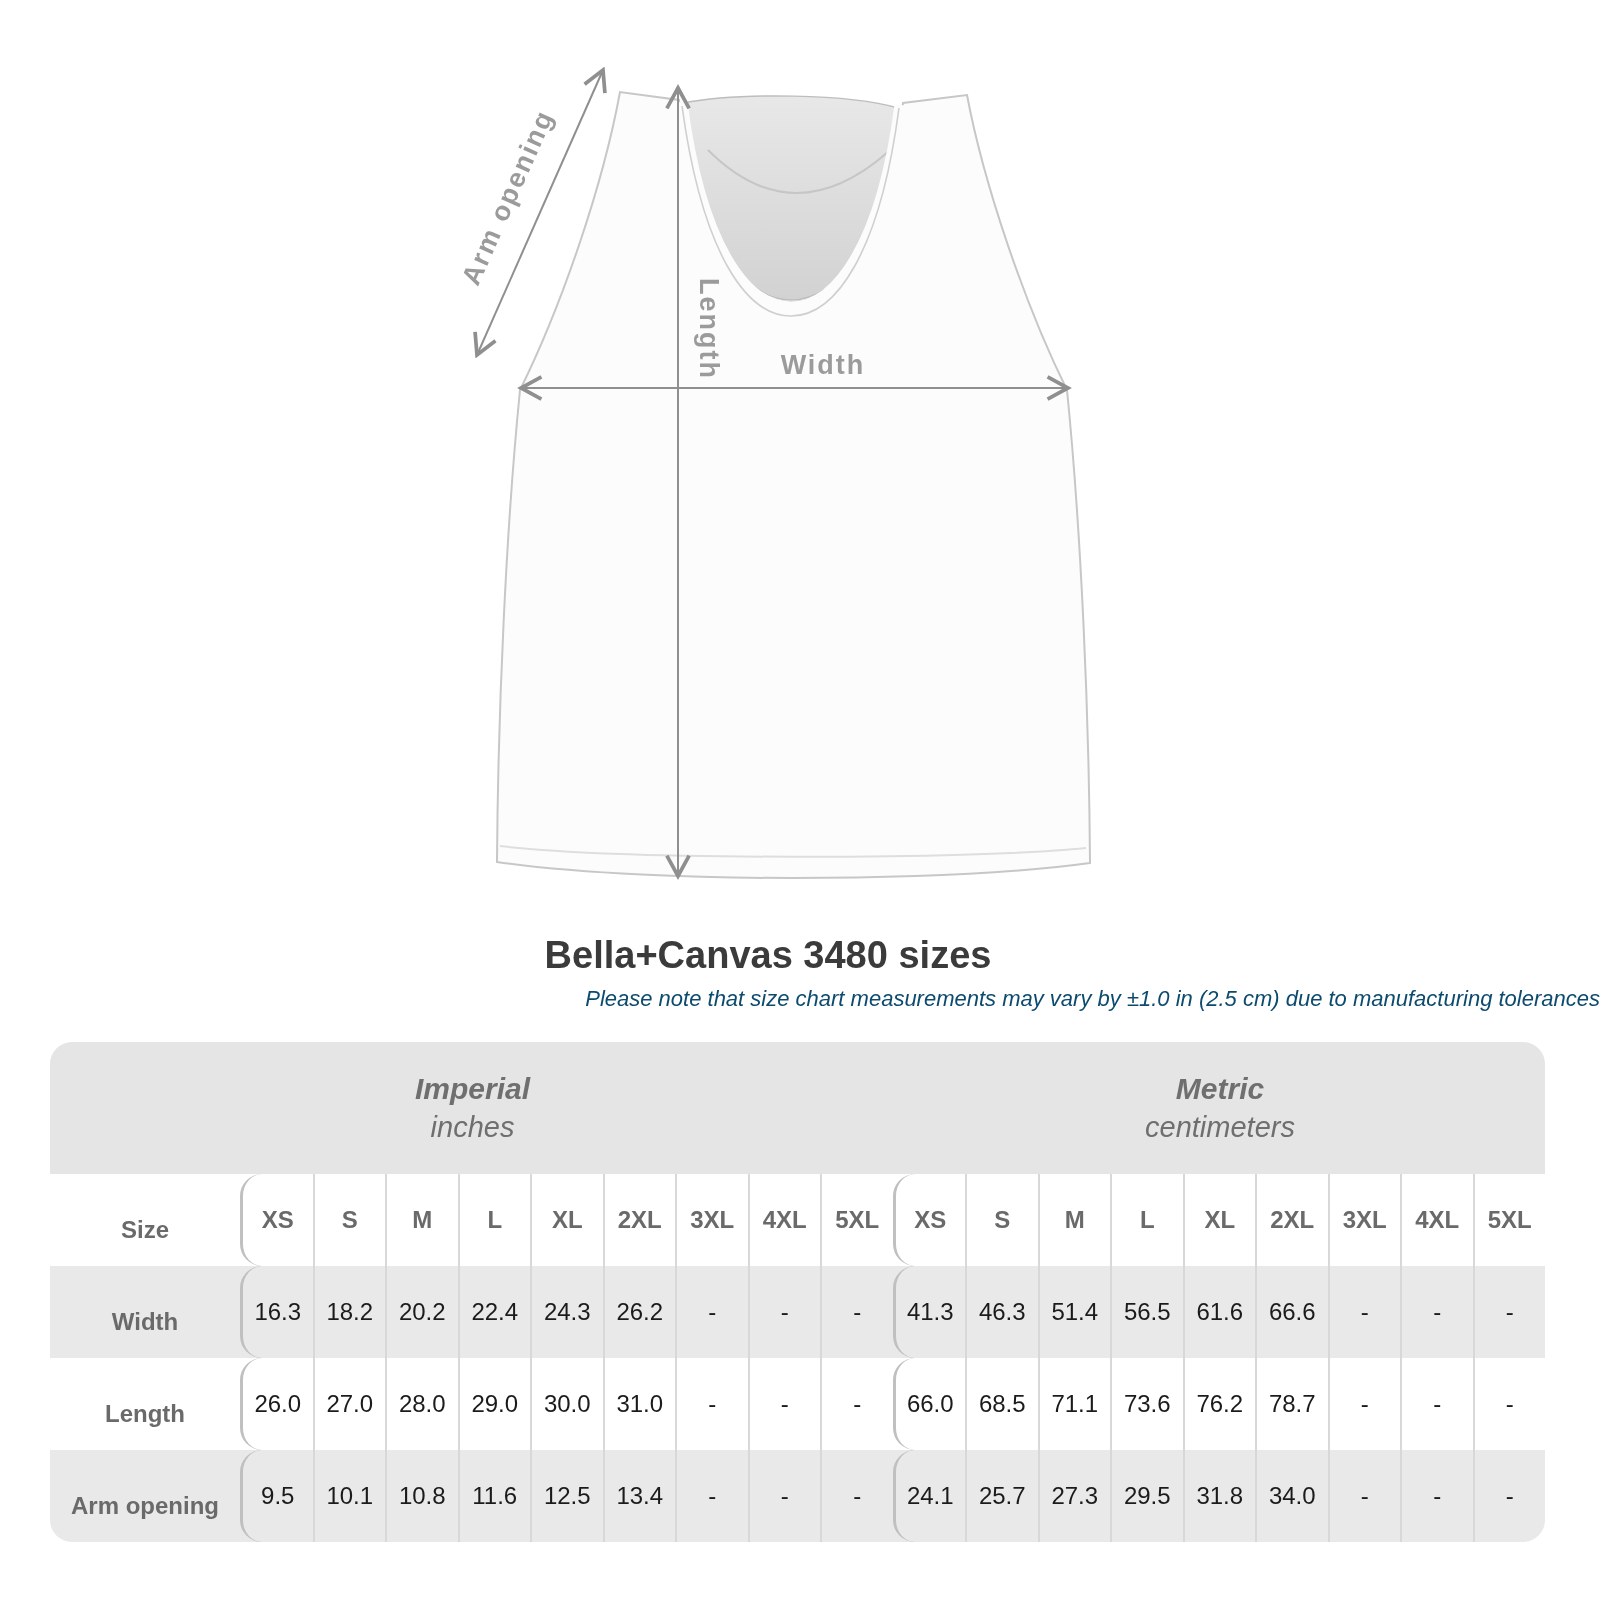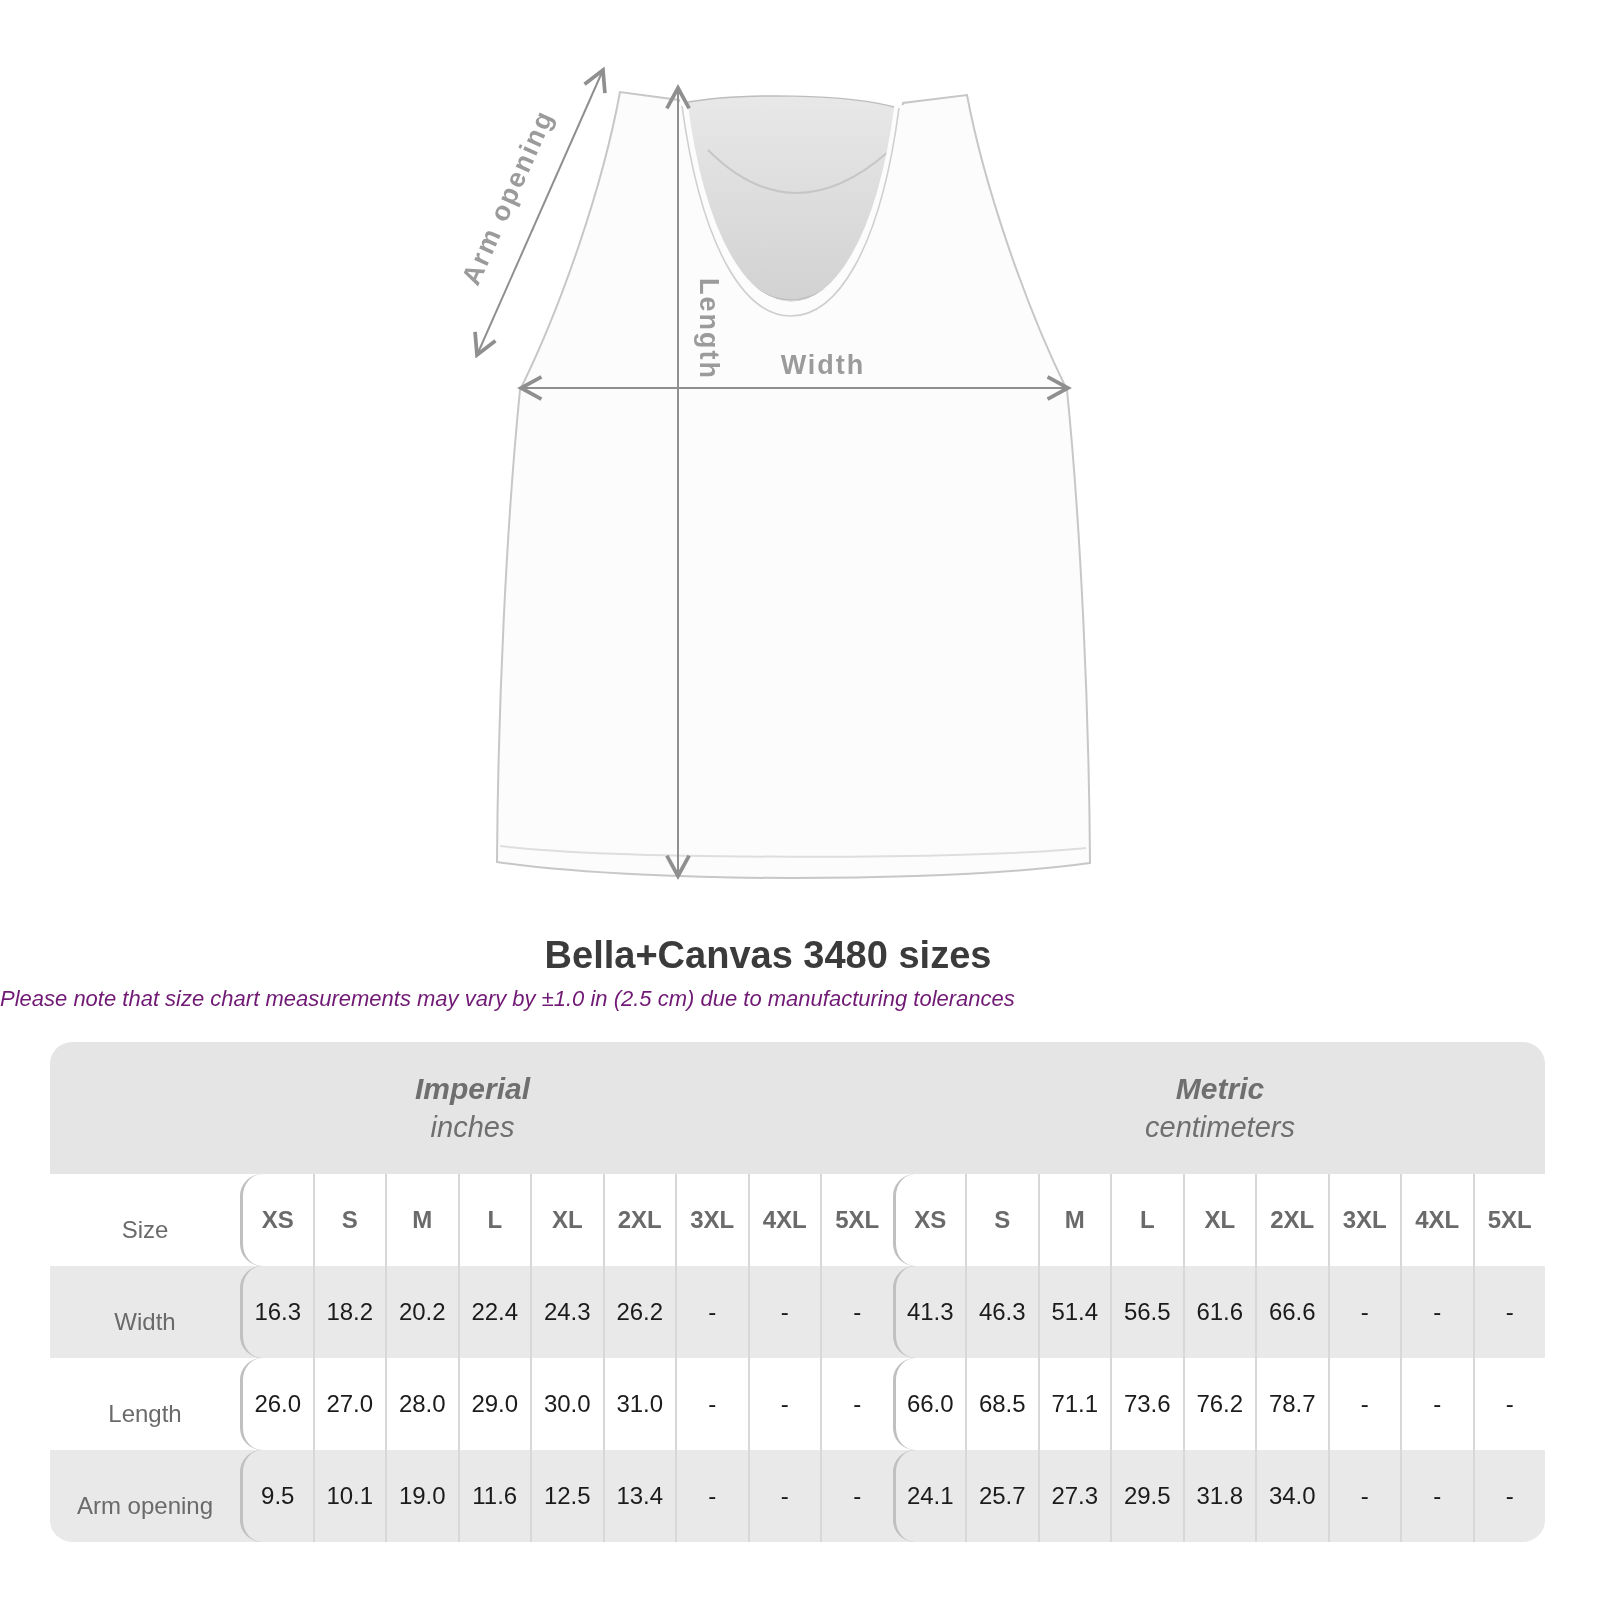--- a/index.html
+++ b/index.html
@@ -10,38 +10,38 @@
   .tank-svg{position:absolute;left:420px;top:30px;}
   .dimlabel{
     font-family:"Liberation Sans",sans-serif;
     font-size:27px;font-weight:bold;fill:#9b9b9b;letter-spacing:2px;
   }
   .page-title{
     position:absolute;left:0;top:934px;width:1536px;text-align:center;
     font-size:38px;font-weight:bold;color:#3b3b3b;
   }
   .page-subtitle{
-    position:absolute;left:0;top:986px;width:1600px;text-align:left;
-    font-size:22px;font-style:italic;color:#701a75;
+    position:absolute;left:0;top:986px;width:1600px;text-align:right;
+    font-size:22px;font-style:italic;color:#0c4a6e;
   }
   .size-table{
     position:absolute;left:50px;top:1042px;width:1495px;
     border-radius:22px;overflow:hidden;
   }
   .band{display:grid;grid-template-columns:845px 1fr;background:#e5e5e5;height:132px;}
   .grp{display:flex;flex-direction:column;align-items:center;justify-content:center;gap:5px;}
   .g-label{font-size:30px;font-weight:bold;font-style:italic;color:#6f6f6f;}
   .g-unit{font-size:29px;font-style:italic;color:#6f6f6f;}
   .row{display:grid;grid-template-columns:190px repeat(18,1fr);height:92px;background:#ffffff;}
   .row.alt{background:#e9e9e9;}
   .c{
     display:flex;align-items:center;justify-content:center;
     font-size:24px;color:#1b1b1b;border-left:2px solid #d8d8d8;
   }
-  .c.lab{border-left:none;font-weight:normal;color:#6a6a6a;margin-top:20px;}
+  .c.lab{border-left:none;font-weight:bold;color:#6a6a6a;margin-top:20px;}
   .c.hd{font-weight:bold;color:#6a6a6a;}
   .row .c:nth-child(2),.row .c:nth-child(11){border-left:3px solid #c0c0c0;border-radius:22px;}
 </style>
 </head>
 <body>
 
 <div class="stage">
 
   <svg class="tank-svg" width="780" height="900" viewBox="420 30 780 900">
     <defs>
@@ -162,21 +162,21 @@
       <div class="c">78.7</div>
       <div class="c">-</div>
       <div class="c">-</div>
       <div class="c">-</div>
     </div>
 
     <div class="row alt">
       <div class="c lab">Arm opening</div>
       <div class="c">9.5</div>
       <div class="c">10.1</div>
-      <div class="c">19.0</div>
+      <div class="c">10.8</div>
       <div class="c">11.6</div>
       <div class="c">12.5</div>
       <div class="c">13.4</div>
       <div class="c">-</div>
       <div class="c">-</div>
       <div class="c">-</div>
       <div class="c">24.1</div>
       <div class="c">25.7</div>
       <div class="c">27.3</div>
       <div class="c">29.5</div>

